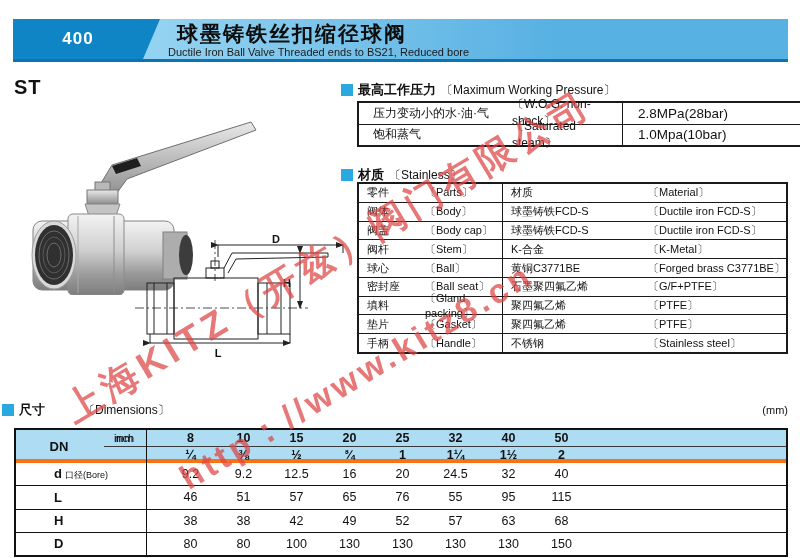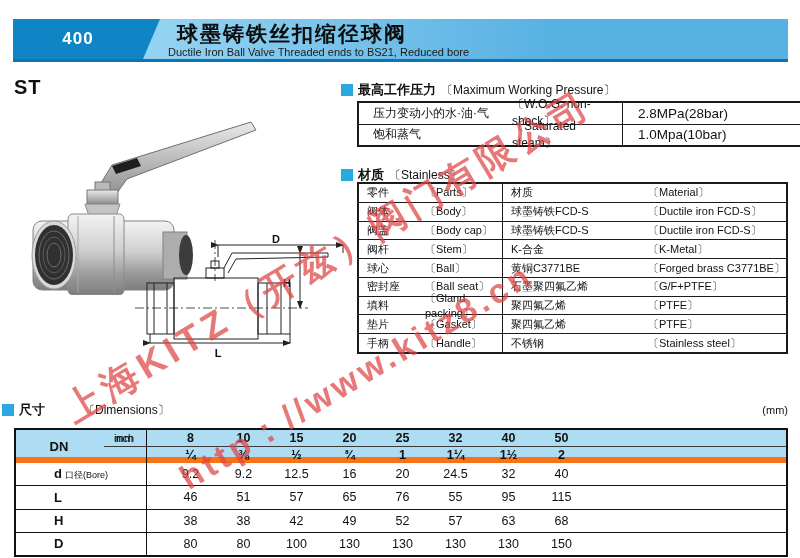--- a/index.html
+++ b/index.html
@@ -51,21 +51,21 @@
   .m-part .en { position:absolute; left:66px; }
   .m-mat { flex:1; position:relative; display:flex; align-items:center; font-size:11px; color:#111; }
   .m-mat .cn { margin-left:8px; }
   .m-mat .en { position:absolute; left:145px; }
 
   
   .unit-note { position:absolute; right:12px; top:404px; font-size:11px; color:#111; }
   .d-table { position:absolute; left:14px; top:428px; width:774px; height:129px;
              border:2px solid #111; background:#fff; }
   .d-divider { position:absolute; left:130px; top:0; bottom:0; width:1px; background:#111; }
-  .d-header { position:absolute; left:0; top:0; right:0; height:33px; background:#aedcf2; border-bottom:6px solid #f97316; }
+  .d-header { position:absolute; left:0; top:0; right:0; height:33px; background:#aedcf2; border-bottom:4px solid #f97316; }
   .dn-cell { position:absolute; left:0; top:0; width:86px; height:33px;
              display:flex; align-items:center; justify-content:center;
              font-size:13px; font-weight:bold; color:#111; }
   .unit-lab { position:absolute; left:86px; width:44px; height:16px;
               display:flex; align-items:center; justify-content:center; font-size:11px; color:#111; }
   .unit-lab.mm { top:0; }
   .unit-lab.inch { top:0; }
   .mm-inch-line { position:absolute; left:88px; right:0; top:16px; height:1px; background:#3a3a3a; }
   .hdr-sizes { position:absolute; left:148px; height:16px; display:flex; }
   .hdr-sizes.mm-row { top:0; }

